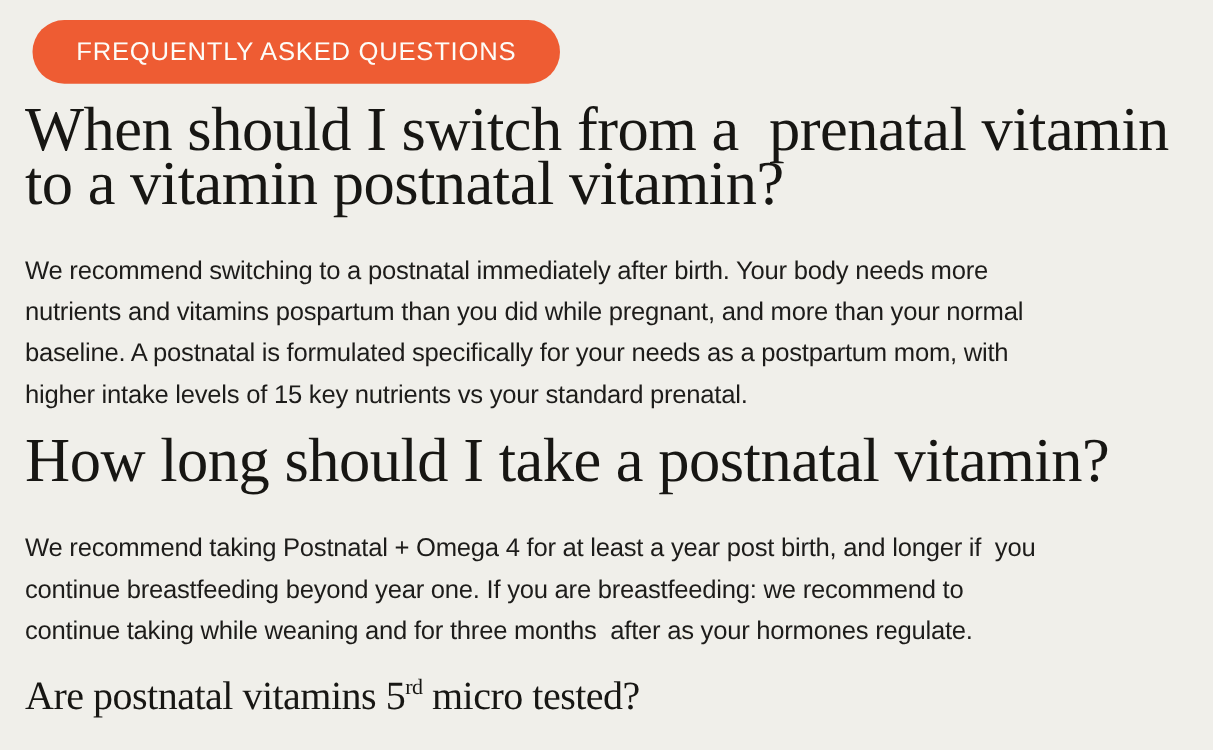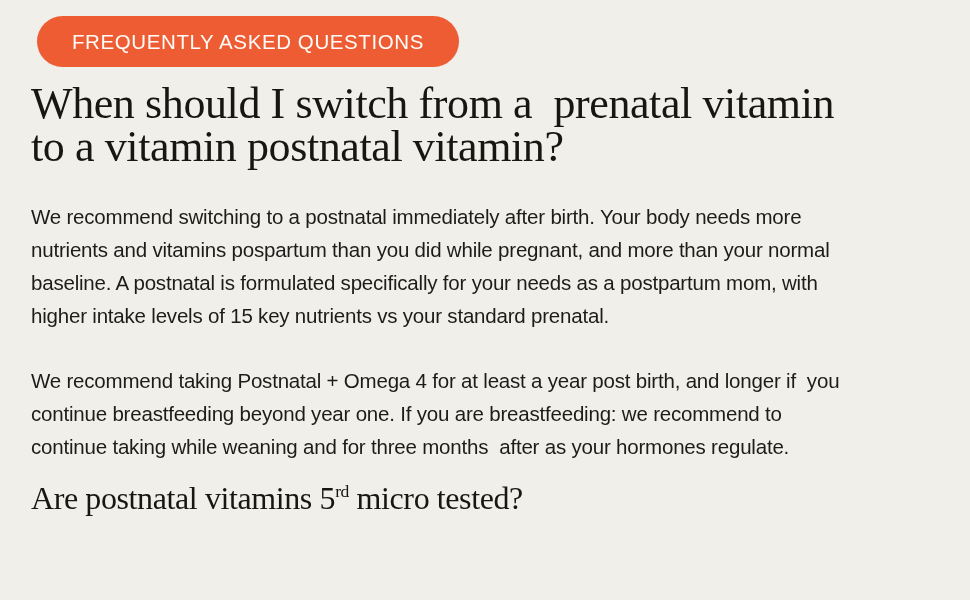--- a/index.html
+++ b/index.html
@@ -6,42 +6,42 @@
   html, body { width: 970px; height: 600px; }
   body {
     background: #F0EFEA;
     color: #1D1C1A;
     font-family: "Liberation Sans", sans-serif;
     overflow: hidden;
   }
   .page {
     width: 970px;
     height: 600px;
-    padding: 16px 28px 0 31px;
+    padding: 16px 28px 0 20px;
     border-radius: 29px;
   }
   .badge {
     display: flex;
     align-items: center;
     justify-content: center;
     width: 422px;
     height: 51px;
     margin-left: 6px;
     margin-bottom: 15px;
     background: #EE5C33;
     border-radius: 26px;
     color: #FDFCF8;
     font-size: 20.5px;
     letter-spacing: 0.6px;
     white-space: nowrap;
   }
   .q {
     font-family: "Liberation Serif", serif;
     font-weight: 500;
-    font-size: 44px;
+    font-size: 50px;
     line-height: 43px;
     letter-spacing: -0.4px;
     color: #171613;
     white-space: pre-wrap;
     margin-bottom: 9px;
   }
   .q.small {
     font-size: 32px;
     line-height: 40px;
     margin-bottom: 5px;
@@ -73,20 +73,21 @@
   <div>
     <h2 class="q">When should I switch from a  prenatal vitamin
 to a vitamin postnatal vitamin?</h2>
     <p class="a">We recommend switching to a postnatal immediately after birth. Your body needs more
 nutrients and vitamins pospartum than you did while pregnant, and more than your normal
 baseline. A postnatal is formulated specifically for your needs as a postpartum mom, with
 higher intake levels of 15 key nutrients vs your standard prenatal.</p>
   </div>
 
   <div>
+    <h2 class="q">How long should I take a postnatal vitamin?</h2>
     <p class="a">We recommend taking Postnatal + Omega 4 for at least a year post birth, and longer if  you
 continue breastfeeding beyond year one. If you are breastfeeding: we recommend to
 continue taking while weaning and for three months  after as your hormones regulate.</p>
   </div>
 
   <div>
     <h2 class="q small"><span>Are postnatal vitamins 5</span><span class="sup">rd</span><span> micro tested?</span></h2>
   </div>
 
 </div>

